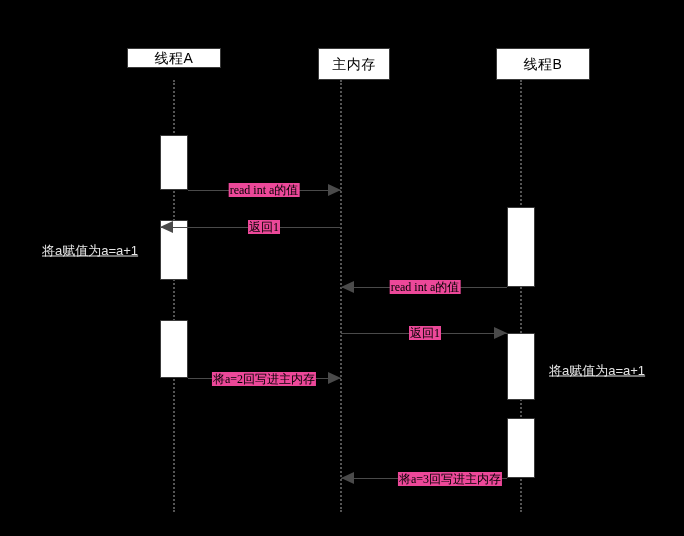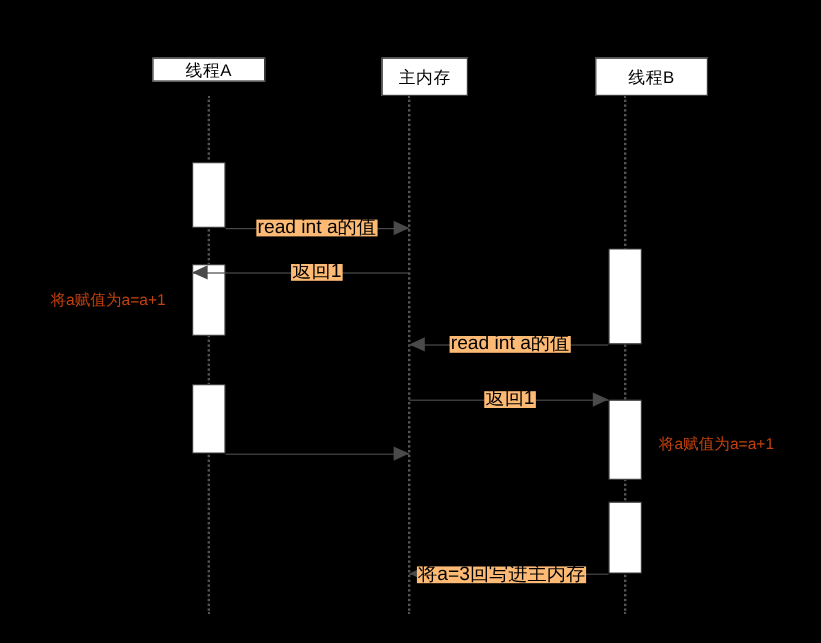--- a/index.html
+++ b/index.html
@@ -61,37 +61,39 @@
     border-bottom: 6px solid transparent;
   }
   .arrowhead.right {
     border-left: 13px solid #4a4a4a;
   }
   .arrowhead.left {
     border-right: 13px solid #4a4a4a;
   }
   .msg-label {
     position: absolute;
-    background: #fdba74;
+    background: #ec4899;
     color: #000000;
-    font-size: 16px;
+    font-size: 12px;
     line-height: 14px;
     padding: 0 1px;
     white-space: nowrap;
     transform: translate(-50%, -50%);
+    font-family: Liberation Serif, serif;
   }
 
   
   .note {
     position: absolute;
-    color: #c2410c;
+    color: #e5e5e5;
     font-size: 13px;
     line-height: 15px;
     white-space: nowrap;
     transform: translate(0, -50%);
+    text-decoration: underline;
   }
 </style>
 </head>
 <body>
 
 <div id="canvas">
 
   <div class="lifeline" style="left:173px; top:80px; height:432px;"></div>
   <div class="lifeline" style="left:340px; top:80px; height:432px;"></div>
   <div class="lifeline" style="left:520px; top:80px; height:432px;"></div>
@@ -125,21 +127,22 @@
   <div class="msg" style="left:341px; top:287px; width:166px;"></div>
   <div class="arrowhead left" style="left:341px; top:281px;"></div>
   <div class="msg-label" style="left:425px; top:287px;">read int a的值</div>
 
   <div class="msg" style="left:341px; top:333px; width:166px;"></div>
   <div class="arrowhead right" style="left:494px; top:327px;"></div>
   <div class="msg-label" style="left:425px; top:333px;">返回1</div>
 
   <div class="msg" style="left:188px; top:378px; width:153px;"></div>
   <div class="arrowhead right" style="left:328px; top:372px;"></div>
+  <div class="msg-label" style="left:264px; top:379px;">将a=2回写进主内存</div>
 
   <div class="msg" style="left:341px; top:478px; width:166px;"></div>
   <div class="arrowhead left" style="left:341px; top:472px;"></div>
-  <div class="msg-label" style="left:418px; top:479px;">将a=3回写进主内存</div>
+  <div class="msg-label" style="left:450px; top:479px;">将a=3回写进主内存</div>
 
   <div class="note" style="left:42px; top:250px;">将a赋值为a=a+1</div>
   <div class="note" style="left:549px; top:370px;">将a赋值为a=a+1</div>
 
 </div>
 
 </body></html>

